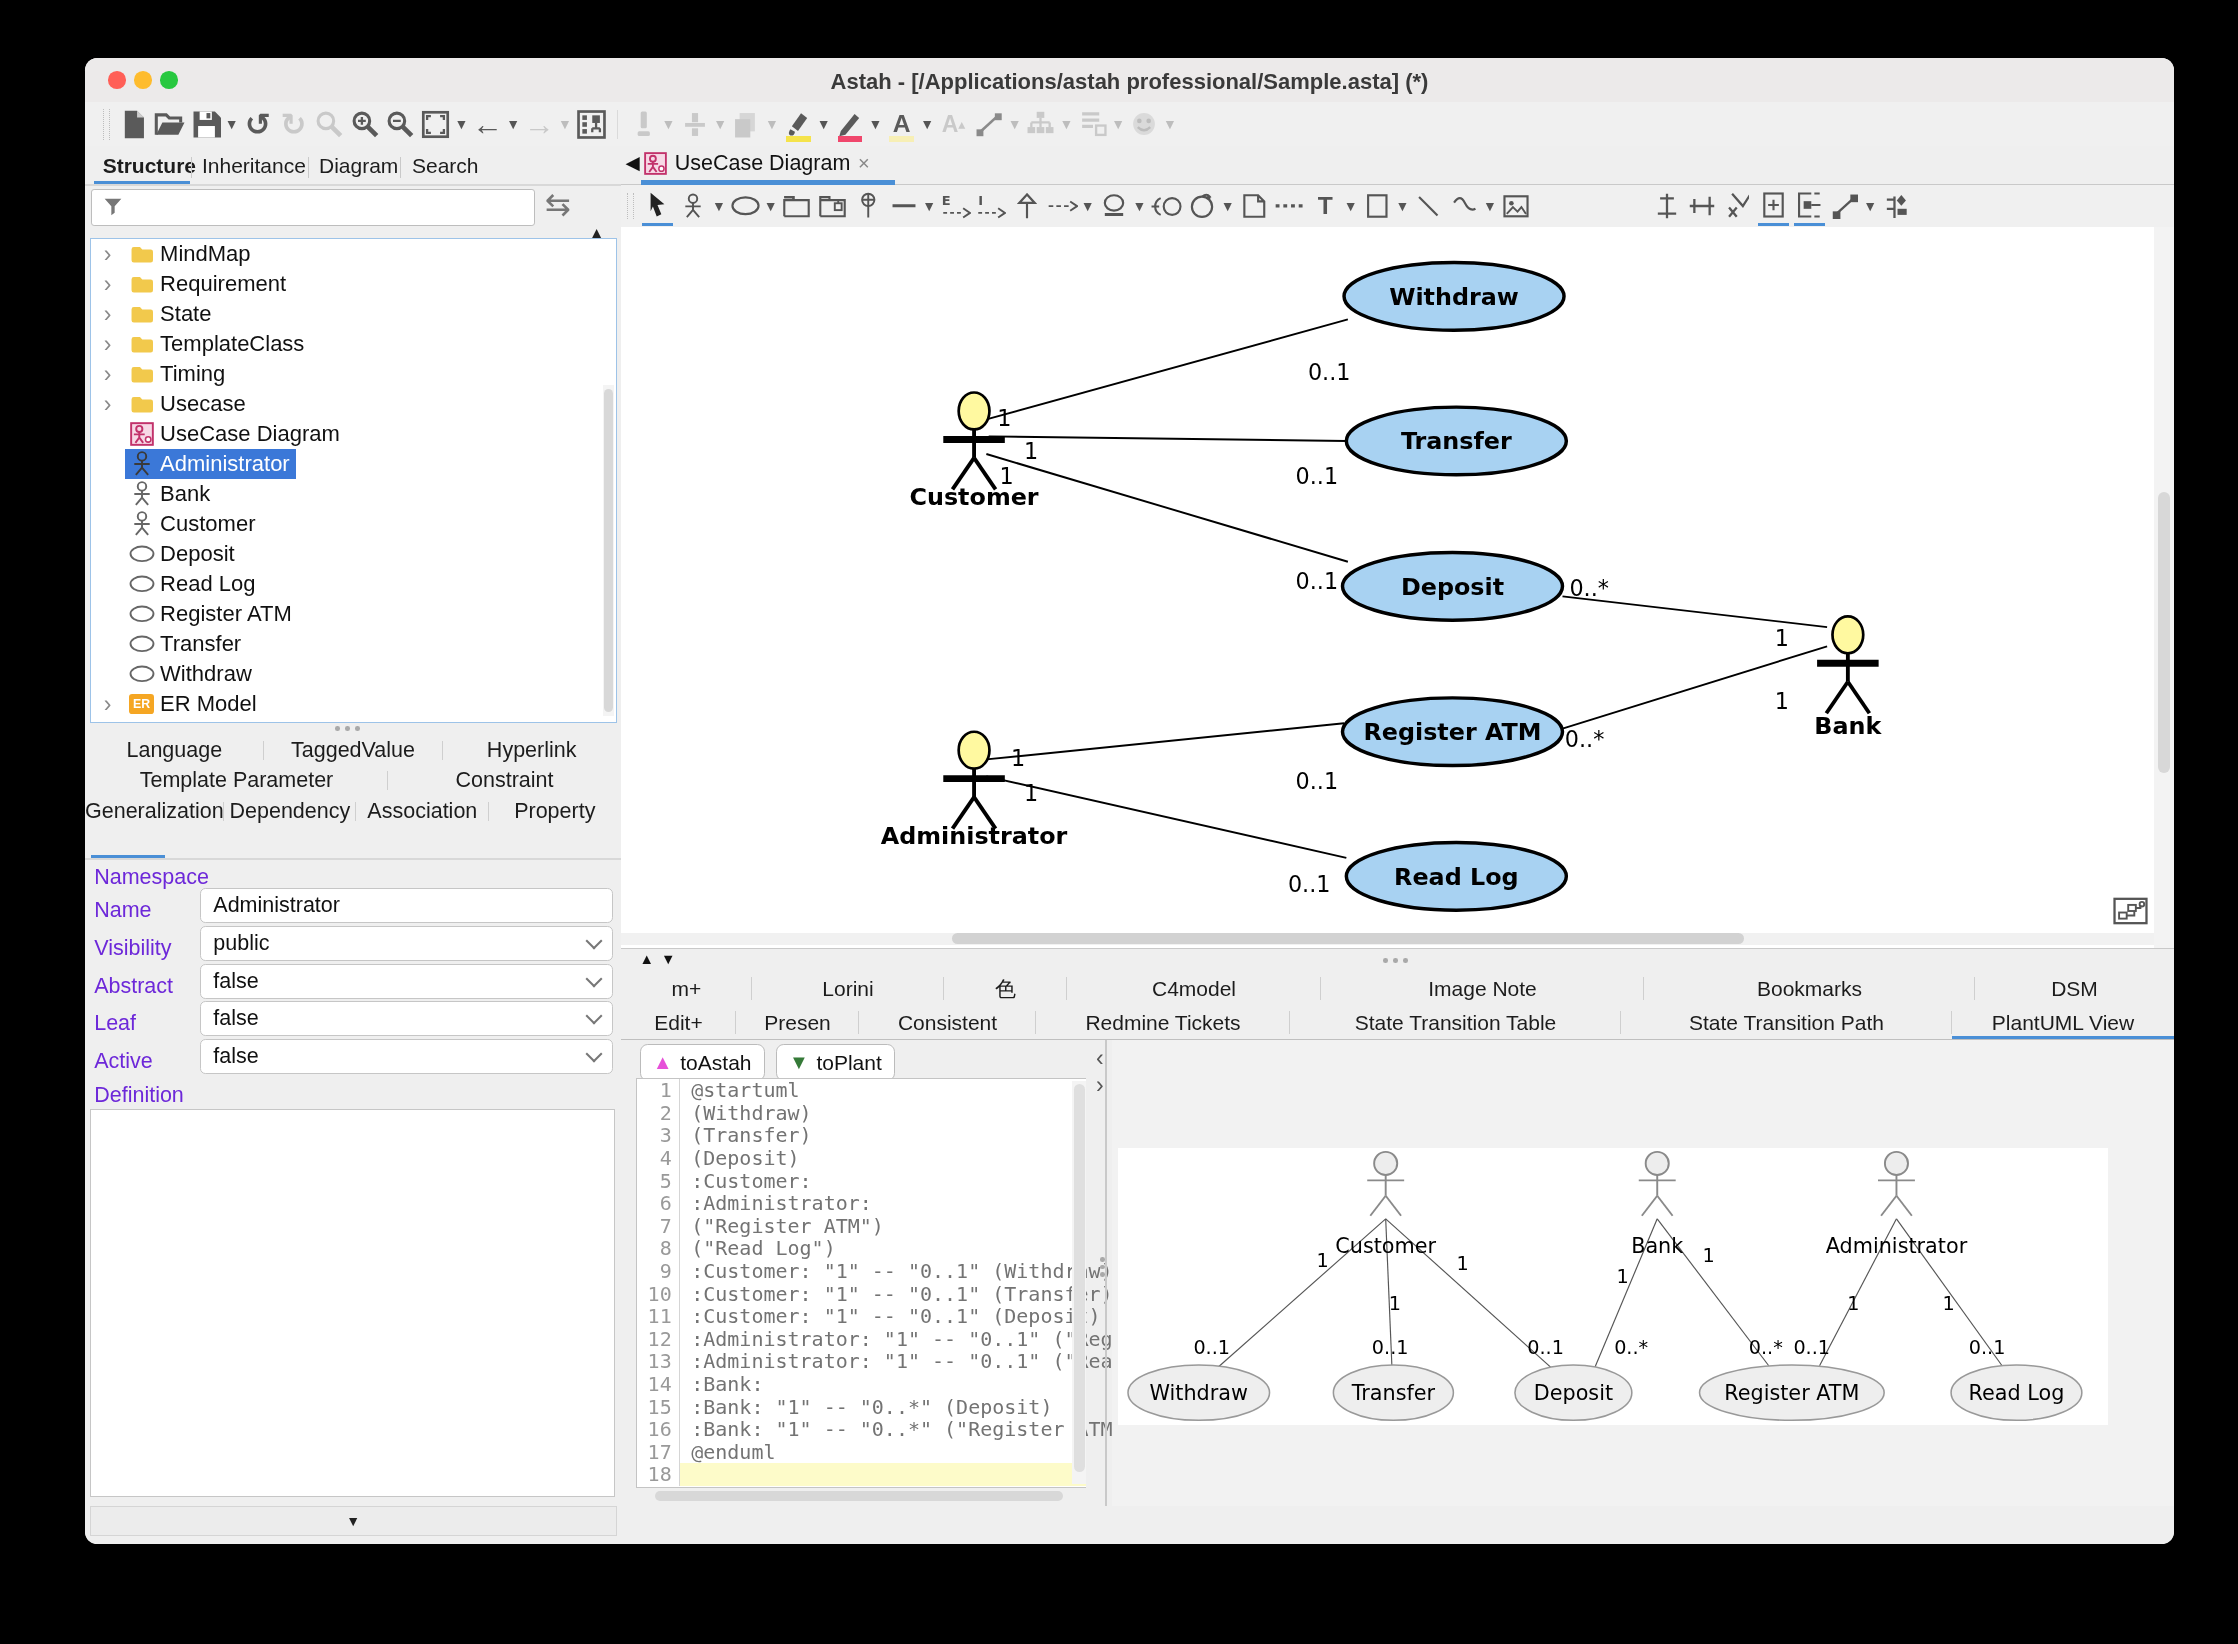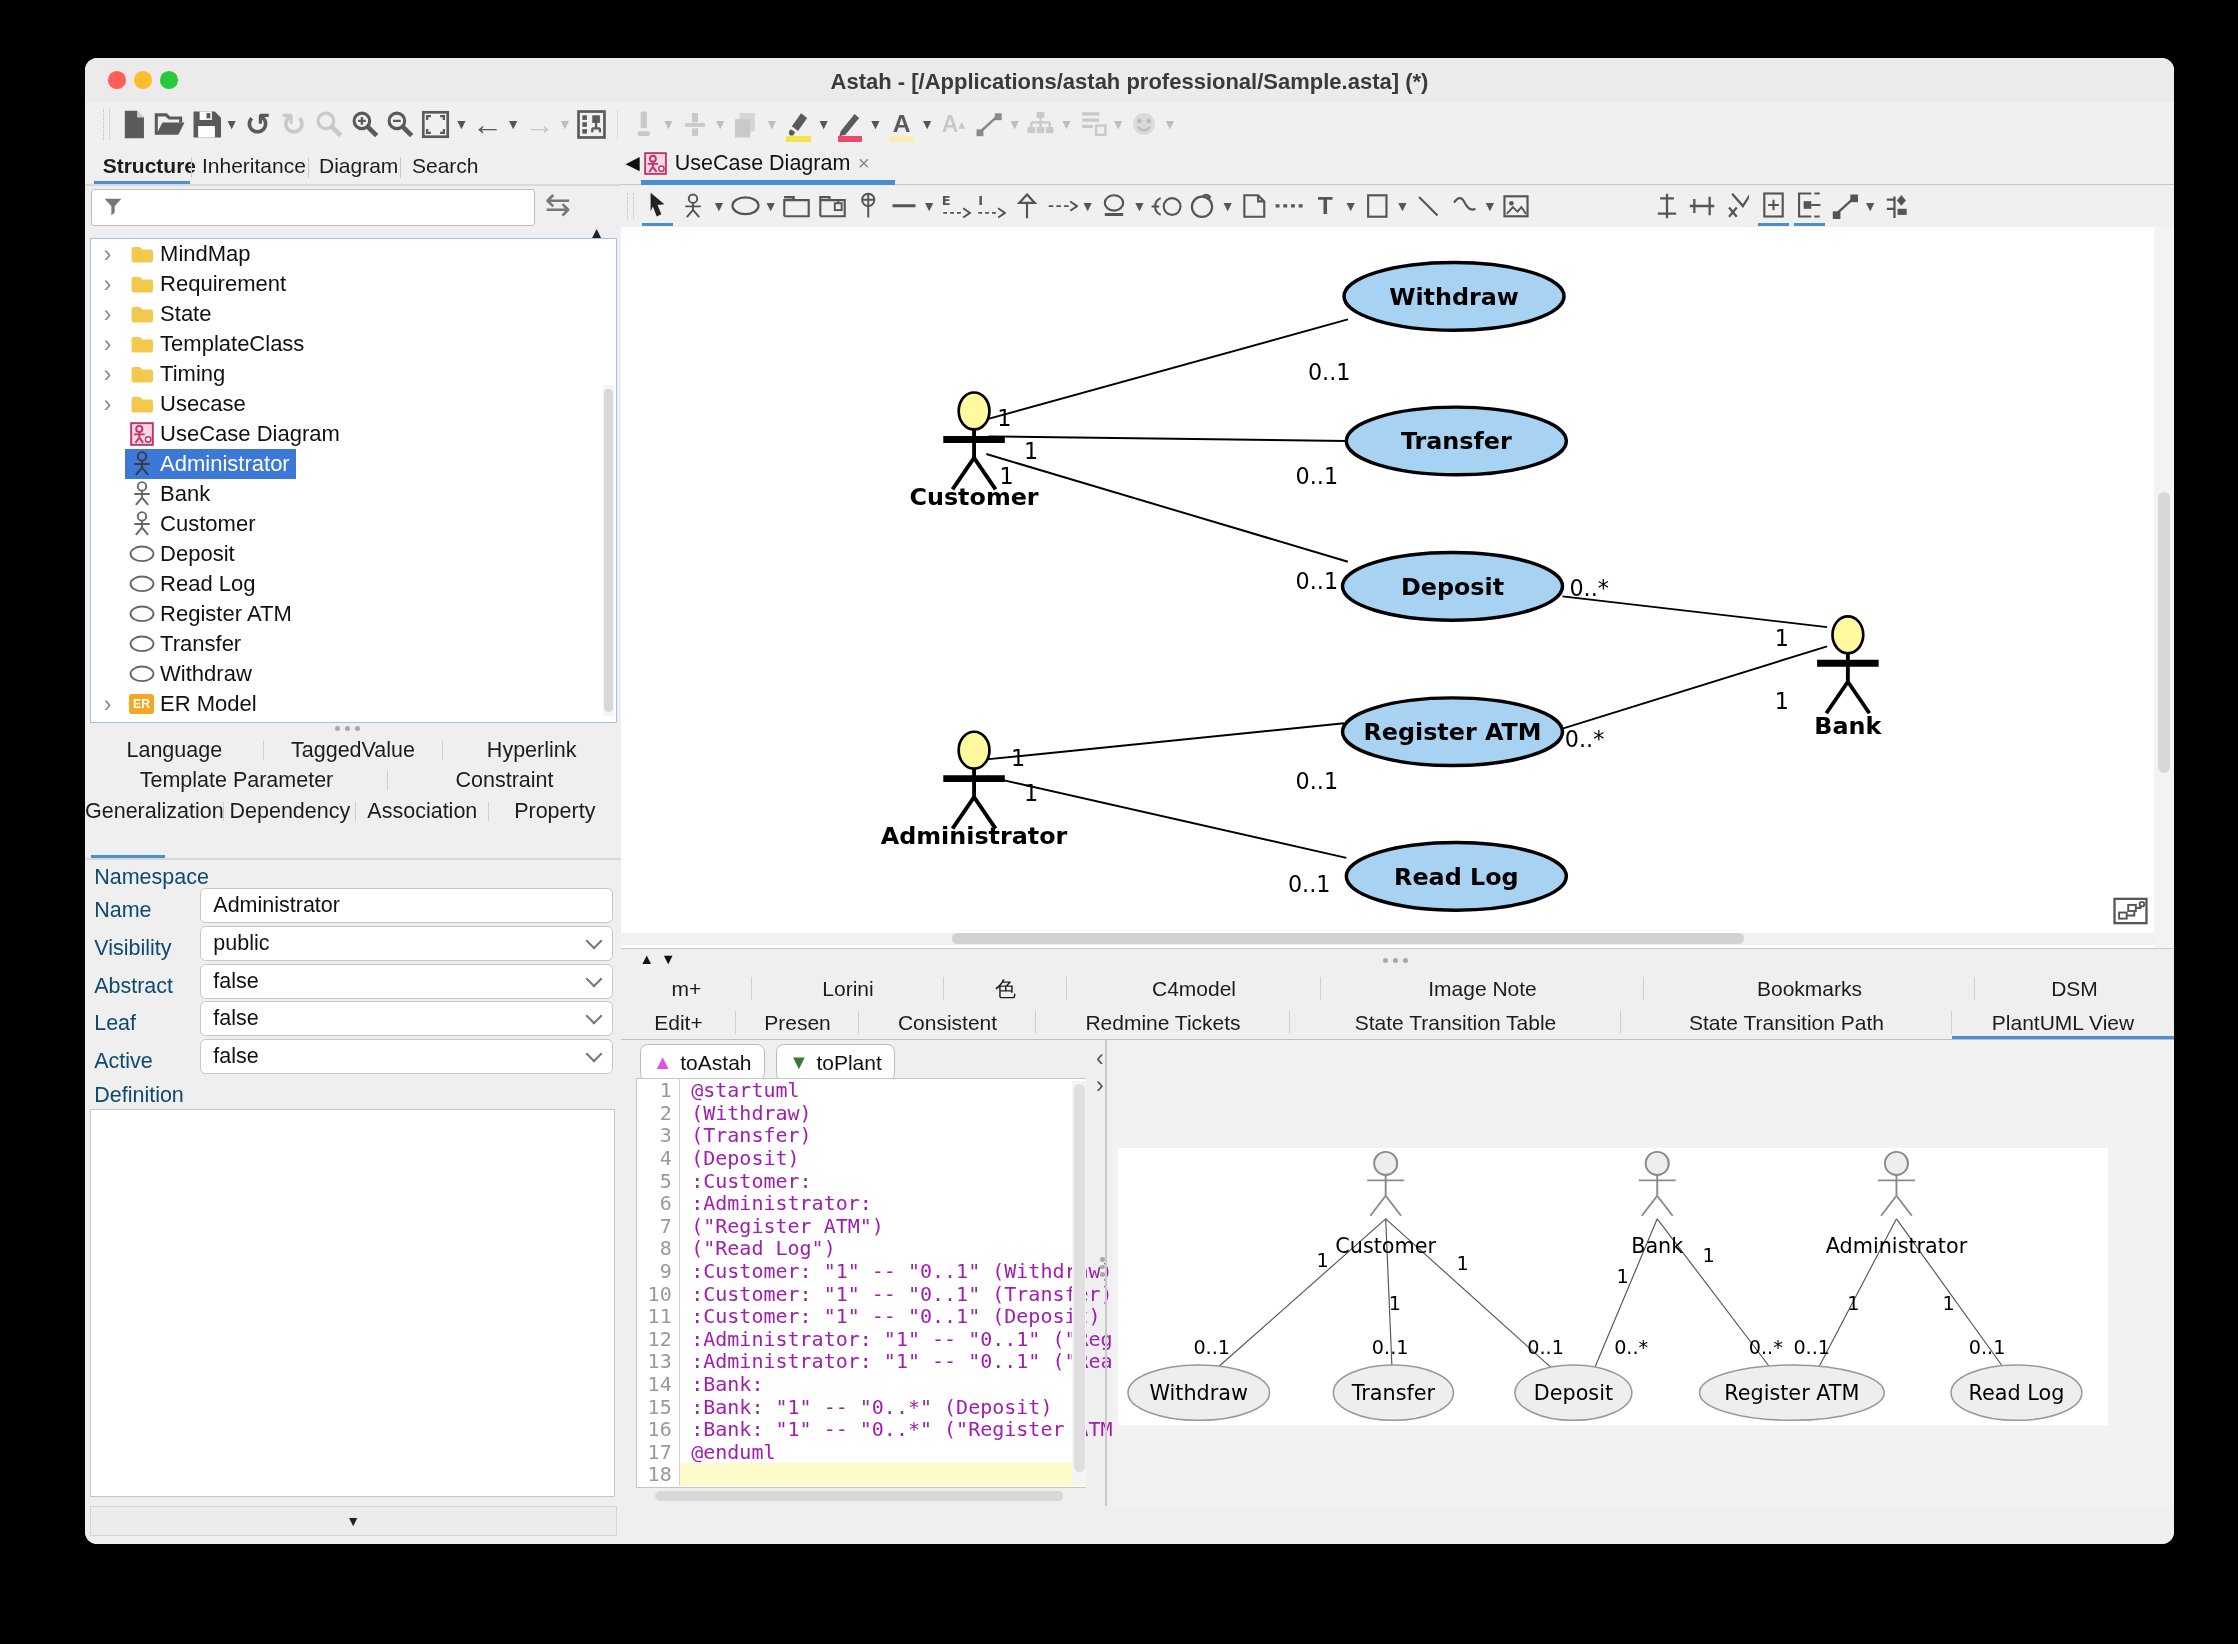--- a/index.html
+++ b/index.html
@@ -27,38 +27,38 @@
   .tree{left:4.6px;top:92px;width:527px;height:485px;background:#fff;border:1.5px solid #9DC3E8;box-sizing:border-box;overflow:hidden}
   .trow{display:flex;align-items:center;height:30px;font-size:22px;color:#111}
   .tchev{width:34px;text-align:center;color:#8a8a8a;font-size:23px;line-height:1}
   .ticon{width:34px;display:inline-flex;justify-content:center;align-items:center}
   .tlbl{padding:0 6.2px 0 1.5px;white-space:nowrap}
   .tsel{background:#3B78D8;color:#fff}
   .eri{width:24.6px;height:20px;background:#F5A623;border-radius:3.1px;color:#fff;font-weight:bold;font-size:12.3px;display:inline-flex;align-items:center;justify-content:center}
   .ptrow{position:absolute;left:0;width:536px;height:31px;display:flex}
   .ptcell{flex:1;display:flex;align-items:center;justify-content:center;font-size:21.5px;color:#1c1c1c;position:relative}
   .tdiv{position:absolute;right:0;top:6.2px;bottom:6.2px;width:0.8px;background:#CFCFCF}
-  .plabel{position:absolute;left:9.2px;font-size:21.5px;color:#0c4a6e}
+  .plabel{position:absolute;left:9.2px;font-size:21.5px;color:#6d28d9}
   .ctrl{position:absolute;left:115px;width:413px;height:35px;background:#fff;border:1.5px solid #C6C6C6;border-radius:5.4px;display:flex;align-items:center;padding:0 12.3px;font-size:21.5px;color:#111;box-sizing:border-box}
   .chevd{width:10px;height:10px;border-right:2.3px solid #777;border-bottom:2.3px solid #777;transform:rotate(45deg);margin-left:auto;margin-top:-4.6px}
   input.nmi{position:absolute;left:115px;width:413px;height:35px;background:#fff;border:1.5px solid #C6C6C6;border-radius:5.4px;padding:0 12.3px;font-size:21.5px;color:#111;box-sizing:border-box;font-family:inherit}
   
   .rarea{left:536px;top:88px;width:1553px;height:1397px;background:#EFEFEF}
   .dtabbar{left:0;top:0;width:100%;height:38px;border-bottom:0.8px solid #C9C9C9}
   .dtoolbar{left:0;top:39px;width:100%;height:42px;display:flex;align-items:center;background:#F0F0F0}
   .canvas{left:0;top:81px;width:1533px;height:721px;background:#fff}
   .vscroll{left:1533px;top:81px;width:20px;height:721px;background:#F3F3F3}
   .thumb{position:absolute;background:#D8D8D8;border-radius:7.7px}
   .bgrip{left:0;top:802px;width:100%;height:23px;border-top:0.8px solid #C9C9C9}
   .btrow{position:absolute;left:0;width:100%;display:flex;height:35px}
   .btcell{display:flex;align-items:center;justify-content:center;font-size:21px;color:#1c1c1c;position:relative}
   .editor{left:15.4px;top:932px;width:449px;height:408px;background:#fff;border:0.8px solid #C4C4C4;border-right:none}
   .crow{display:flex;height:22.6px;align-items:center;font-family:"DejaVu Sans Mono","Liberation Mono",monospace;font-size:20px}
   .cnum{width:43px;text-align:right;padding-right:7.7px;color:#999;flex:none;border-right:1.5px solid #D5D5D5;box-sizing:border-box;height:100%;display:flex;align-items:center;justify-content:flex-end}
-  .ctxt{padding-left:10.8px;color:#a21caf;white-space:pre;flex:1;height:100%;display:flex;align-items:center}
+  .ctxt{padding-left:10.8px;color:#737373;white-space:pre;flex:1;height:100%;display:flex;align-items:center}
   .hl{background:#FDFBC9}
   .pbtn{height:35px;background:#fff;border:1.5px solid #BBB;border-radius:7.7px;display:inline-flex;align-items:center;padding:0 12.3px;font-size:21px;color:#111;margin-right:10.8px}
   .preview{left:491px;top:894px;width:1062px;height:466px;background:#F2F2F2}
   .statusbar{left:0;top:1360px;width:100%;height:37px;background:#EFEFEF;border-top:0.8px solid #C9C9C9;display:flex;align-items:center;padding-left:24.6px;box-sizing:border-box;font-size:22px;color:#111}
   svg text{font-family:"DejaVu Sans","Liberation Sans",sans-serif}
   .nm{font-size:31px;font-weight:bold;fill:#000}
   .mu{font-size:29px;fill:#000}
   .pnm{font-size:27px;fill:#000}
   .pmu{font-size:25px;fill:#000}
   .dots3h{display:flex;gap:5.4px}

